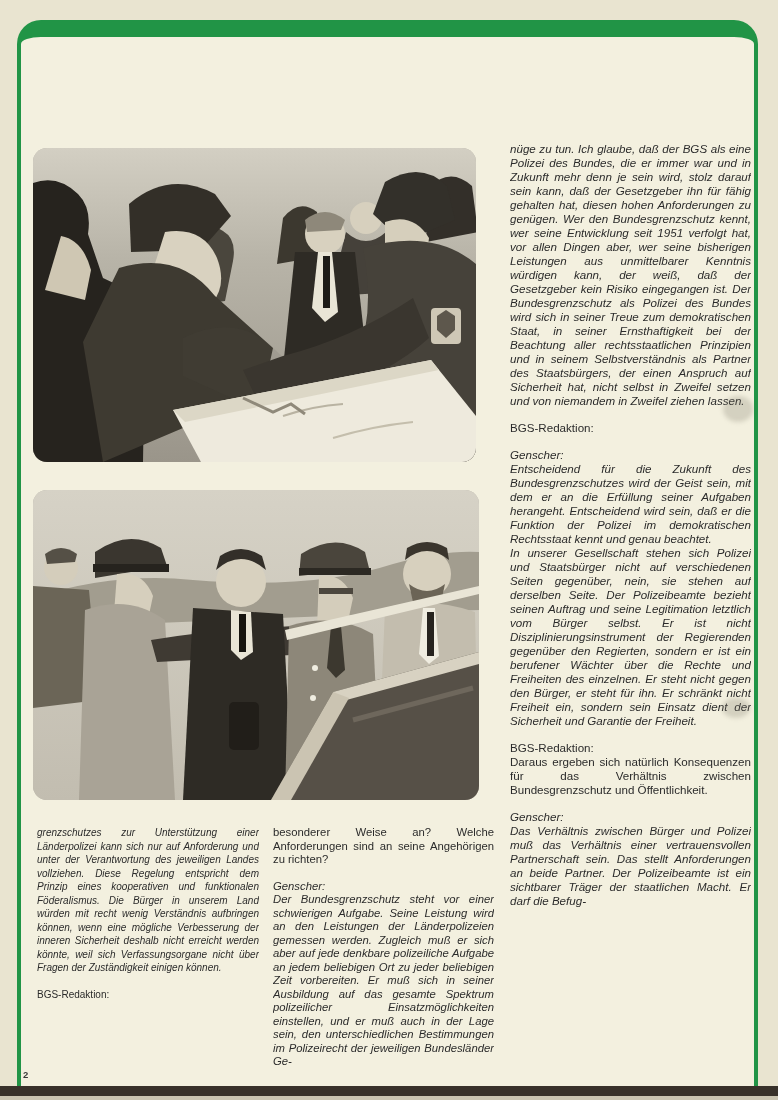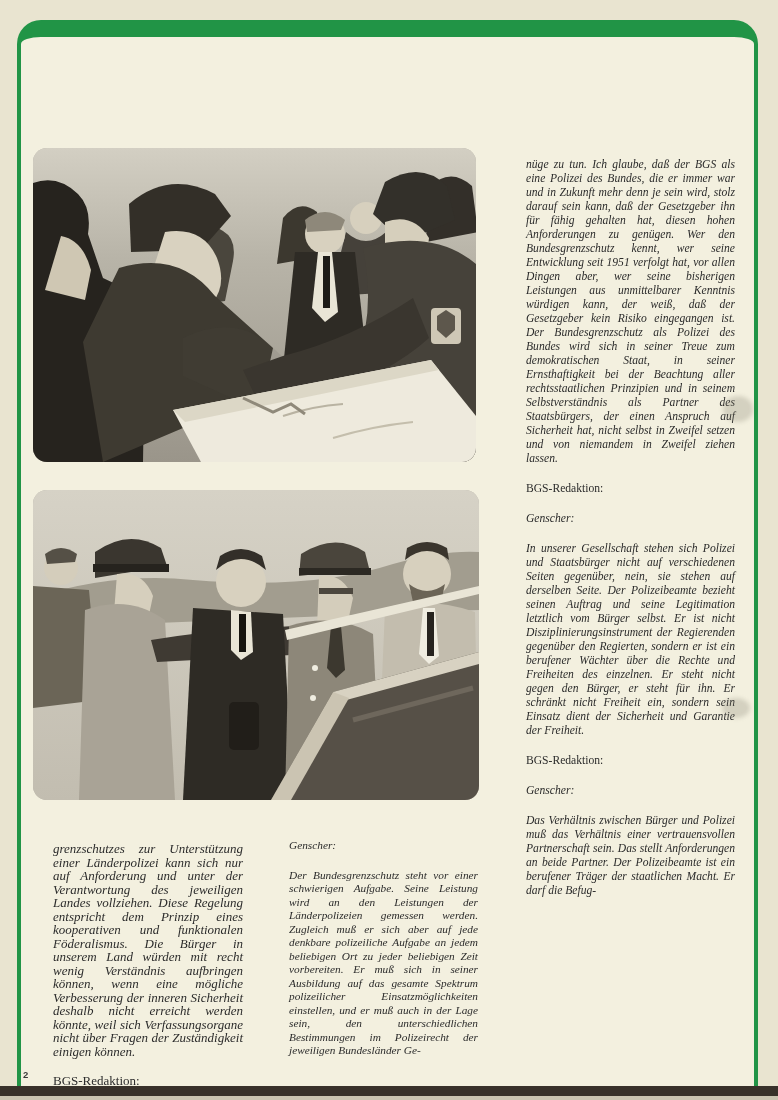--- a/index.html
+++ b/index.html
@@ -20,23 +20,23 @@
     border-radius:24px 24px 0 0;
     background:#f3f0df;
   }
   
   .photo{position:absolute;border-radius:14px;overflow:hidden;background:#b5b1a6;}
   .photo svg{display:block;}
   .photo-top{left:33px;top:148px;width:443px;height:314px;}
   .photo-bottom{left:33px;top:490px;width:446px;height:310px;}
   
   .col{position:absolute;overflow:hidden;text-align:justify;hyphens:auto;}
-  .col p{margin:16px;font-family:Liberation Serif, serif;}
+  .col p{margin:0;}
   .col-right{left:510px;top:142px;width:241px;height:945px;font-size:11.6px;line-height:14px;}
-  .col-left{left:37px;top:826px;width:222px;height:262px;font-size:13px;line-height:13.5px;}
+  .col-left{left:37px;top:826px;width:222px;height:262px;font-size:10px;line-height:13.5px;}
   .col-mid{left:273px;top:826px;width:221px;height:262px;font-size:11.3px;line-height:13.5px;}
   .it{font-style:italic;}
   .label{margin-top:13px !important;font-style:normal;}
   .label.it{font-style:italic;}
   .pagenum{
     position:absolute;left:23px;top:1069px;
     font-size:9.5px;font-weight:bold;color:#3a3a3a;
   }
   .smudge{position:absolute;border-radius:50%;filter:blur(2px);background:rgba(120,115,100,0.25);}
   .smudge-1{left:723px;top:396px;width:30px;height:26px;}
@@ -173,32 +173,35 @@
       <path d="M238 310 L300 202 L316 208 L258 310 Z" fill="#cbc4b2"></path>
       <path d="M320 230 L440 198" stroke="#6e675c" stroke-width="5" fill="none"></path>
     </g>
   </svg>
 </div>
 
 <div class="col col-right">
   <p class="it">nüge zu tun. Ich glaube, daß der BGS als eine Polizei des Bundes, die er immer war und in Zukunft mehr denn je sein wird, stolz darauf sein kann, daß der Gesetzgeber ihn für fähig gehalten hat, diesen hohen Anforderungen zu genügen. Wer den Bundesgrenzschutz kennt, wer seine Entwicklung seit 1951 verfolgt hat, vor allen Dingen aber, wer seine bisherigen Leistungen aus unmittelbarer Kenntnis würdigen kann, der weiß, daß der Gesetzgeber kein Risiko eingegangen ist. Der Bundesgrenzschutz als Polizei des Bundes wird sich in seiner Treue zum demokratischen Staat, in seiner Ernsthaftigkeit bei der Beachtung aller rechtsstaatlichen Prinzipien und in seinem Selbstverständnis als Partner des Staatsbürgers, der einen Anspruch auf Sicherheit hat, nicht selbst in Zweifel setzen und von niemandem in Zweifel ziehen lassen.</p>
   <p class="label">BGS-Redaktion:</p>
   <p class="label it">Genscher:</p>
+  <p class="it">Entscheidend für die Zukunft des Bundesgrenzschutzes wird der Geist sein, mit dem er an die Erfüllung seiner Aufgaben herangeht. Entscheidend wird sein, daß er die Funktion der Polizei im demokratischen Rechtsstaat kennt und genau beachtet.</p>
   <p class="it">In unserer Gesellschaft stehen sich Polizei und Staatsbürger nicht auf verschiedenen Seiten gegenüber, nein, sie stehen auf derselben Seite. Der Polizeibeamte bezieht seinen Auftrag und seine Legitimation letztlich vom Bürger selbst. Er ist nicht Disziplinierungsinstrument der Regierenden gegenüber den Regierten, sondern er ist ein berufener Wächter über die Rechte und Freiheiten des einzelnen. Er steht nicht gegen den Bürger, er steht für ihn. Er schränkt nicht Freiheit ein, sondern sein Einsatz dient der Sicherheit und Garantie der Freiheit.</p>
   <p class="label">BGS-Redaktion:</p>
+  <p>Daraus ergeben sich natürlich Konsequenzen für das Verhältnis zwischen Bundesgrenzschutz und Öffentlichkeit.</p>
   <p class="label it">Genscher:</p>
-  <p class="it">Das Verhältnis zwischen Bürger und Polizei muß das Verhältnis einer vertrauensvollen Partnerschaft sein. Das stellt Anforderungen an beide Partner. Der Polizeibeamte ist ein berufener Träger der staatlichen Macht. Er darf die Befug-</p>
+  <p class="it">Das Verhältnis zwischen Bürger und Polizei muß das Verhältnis einer vertrauensvollen Partnerschaft sein. Das stellt Anforderungen an beide Partner. Der Polizeibeamte ist ein sichtbarer Träger der staatlichen Macht. Er darf die Befug-</p>
 </div>
 
 <div class="col col-left">
   <p class="it">grenzschutzes zur Unterstützung einer Länderpolizei kann sich nur auf Anforderung und unter der Verantwortung des jeweiligen Landes vollziehen. Diese Regelung entspricht dem Prinzip eines kooperativen und funktionalen Föderalismus. Die Bürger in unserem Land würden mit recht wenig Verständnis aufbringen können, wenn eine mögliche Verbesserung der inneren Sicherheit deshalb nicht erreicht werden könnte, weil sich Verfassungsorgane nicht über Fragen der Zuständigkeit einigen können.</p>
   <p class="label">BGS-Redaktion:</p>
 </div>
 
 <div class="col col-mid">
+  <p>besonderer Weise an? Welche Anforderungen sind an seine Angehörigen zu richten?</p>
   <p class="label it">Genscher:</p>
   <p class="it">Der Bundesgrenzschutz steht vor einer schwierigen Aufgabe. Seine Leistung wird an den Leistungen der Länderpolizeien gemessen werden. Zugleich muß er sich aber auf jede denkbare polizeiliche Aufgabe an jedem beliebigen Ort zu jeder beliebigen Zeit vorbereiten. Er muß sich in seiner Ausbildung auf das gesamte Spektrum polizeilicher Einsatzmöglichkeiten einstellen, und er muß auch in der Lage sein, den unterschiedlichen Bestimmungen im Polizeirecht der jeweiligen Bundesländer Ge-</p>
 </div>
 
 <div class="pagenum">2</div>
 
 <div class="smudge smudge-1"></div>
 <div class="smudge smudge-2"></div>
 
 <div class="edge-dark"></div>

